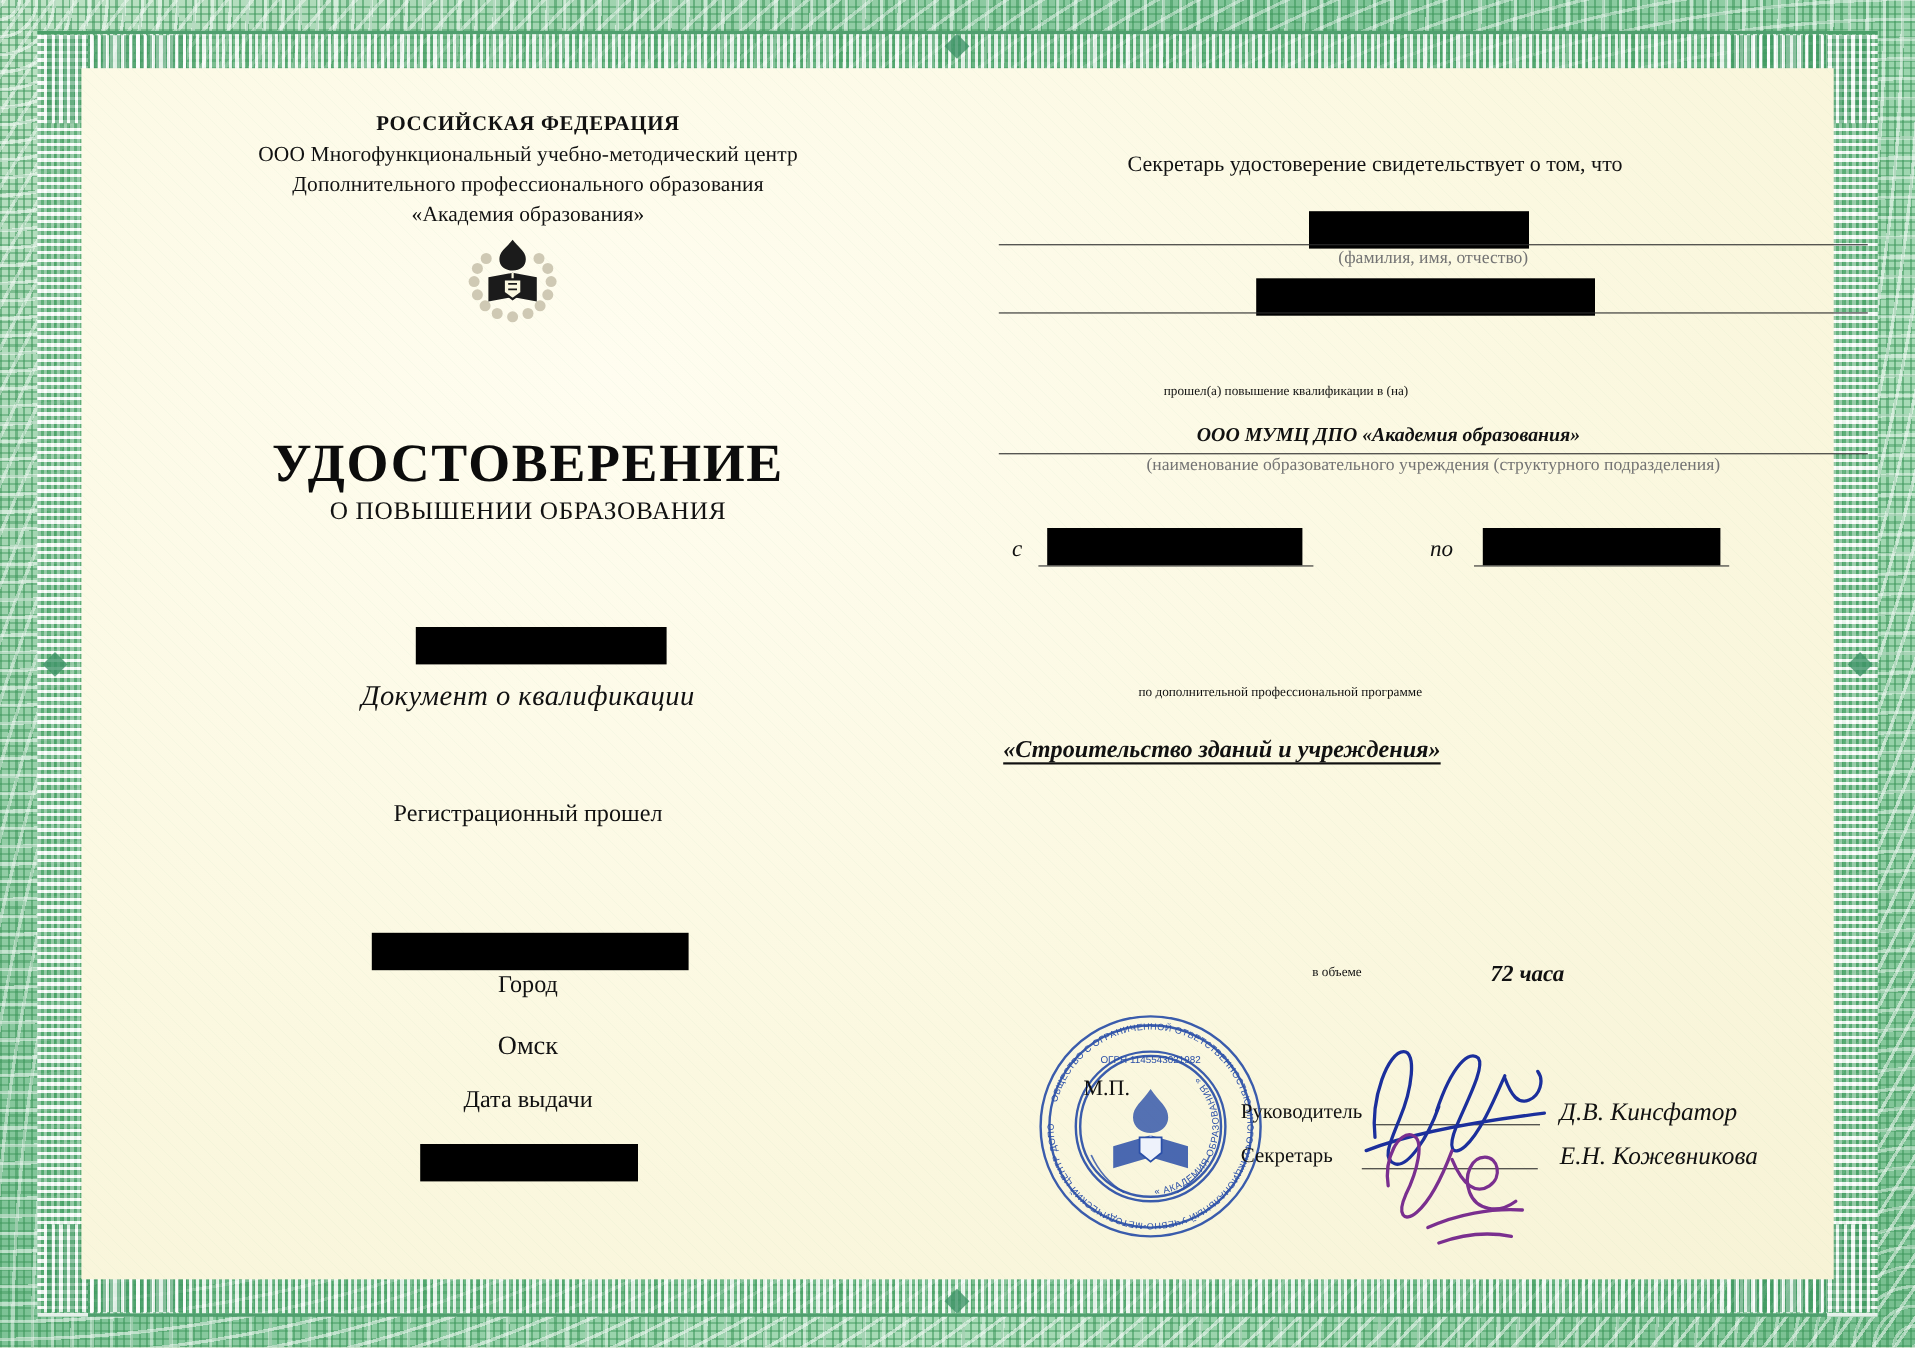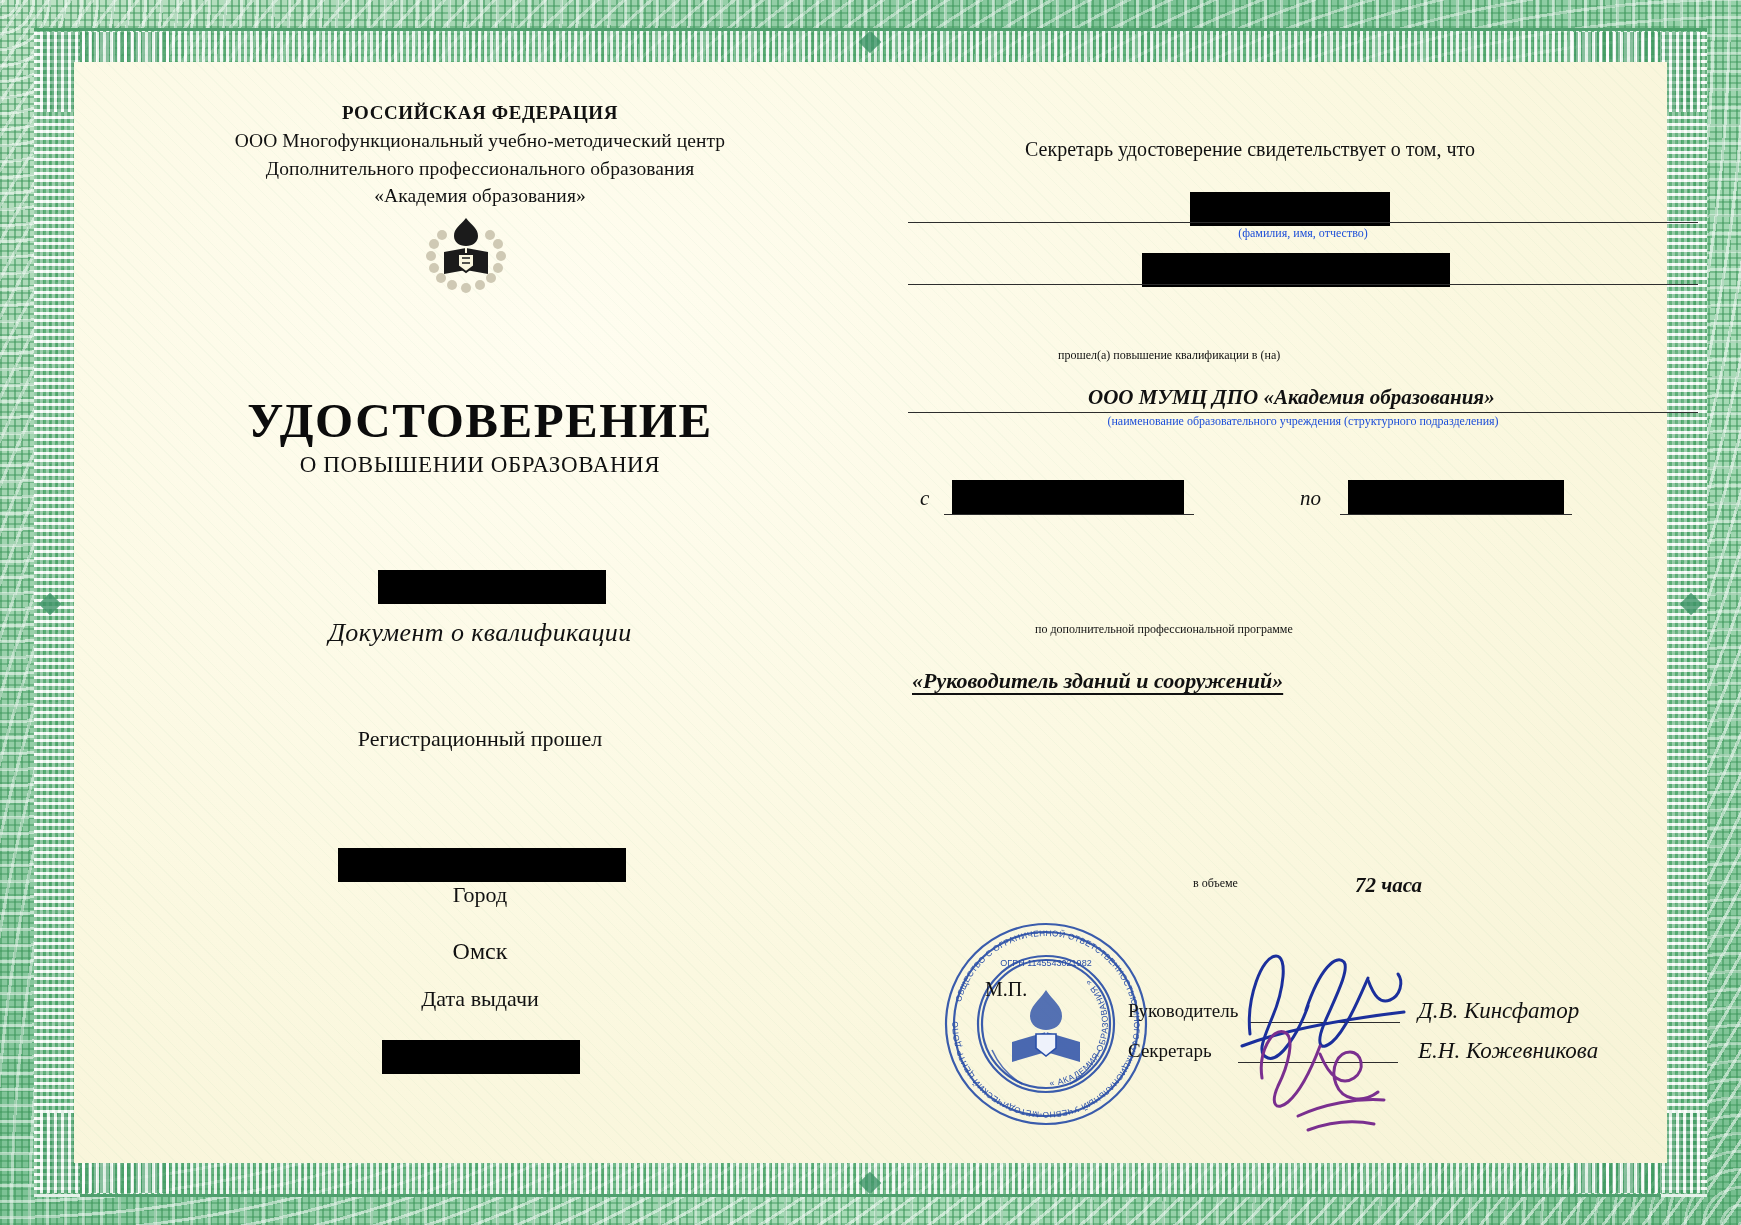--- a/index.html
+++ b/index.html
@@ -231,34 +231,34 @@
     font-size: 20px;
     color: #111;
   }
   .rule {
     position: absolute;
     height: 0;
     border-bottom: 1.2px solid #2d2d2d;
   }
   .caption {
     position: absolute;
-    font-size: 12px;
-    color: #1d4ed8;
+    font-size: 16px;
+    color: #737373;
     text-align: center;
   }
   .r-text {
     position: absolute;
     font-size: 12px;
     color: #111;
   }
   .r-italic {
     position: absolute;
     font-style: italic;
     font-weight: bold;
-    font-size: 21px;
+    font-size: 18px;
     color: #111;
   }
   .r-prog {
     position: absolute;
     font-style: italic;
     font-weight: bold;
     font-size: 22px;
     color: #111;
     text-decoration: underline;
     text-underline-offset: 5px;
@@ -405,21 +405,21 @@
     <div class="r-small-italic" style="left:920px; top:486px;">с</div>
     <div class="redacted" style="left:952px; top:480px; width:232px; height:34px;"></div>
     <div class="rule" style="left:944px; top:514px; width:250px;"></div>
 
     <div class="r-small-italic" style="left:1300px; top:486px;">по</div>
     <div class="redacted" style="left:1348px; top:480px; width:216px; height:34px;"></div>
     <div class="rule" style="left:1340px; top:514px; width:232px;"></div>
 
     <div class="r-text" style="left:1035px; top:622px;">по дополнительной профессиональной программе</div>
 
-    <div class="r-prog" style="left:912px; top:668px;">«Руководитель зданий и сооружений»</div>
+    <div class="r-prog" style="left:912px; top:668px;">«Строительство зданий и учреждения»</div>
 
     <div class="r-text" style="left:1193px; top:876px;">в объеме</div>
     <div class="r-small-italic" style="left:1355px; top:873px; font-weight:bold;">72 часа</div>
 
     <div class="stamp">
       <svg width="212" height="212" viewBox="0 0 212 212" xmlns="http://www.w3.org/2000/svg">
         <defs>
           <path id="outerArc" d="M 106,106 m -88,0 a 88,88 0 1,1 176,0 a 88,88 0 1,1 -176,0"></path>
           <path id="outerArc2" d="M 106,106 m -78,0 a 78,78 0 1,0 156,0 a 78,78 0 1,0 -156,0"></path>
           <path id="innerArc" d="M 106,106 m -62,0 a 62,62 0 1,0 124,0 a 62,62 0 1,0 -124,0"></path>

